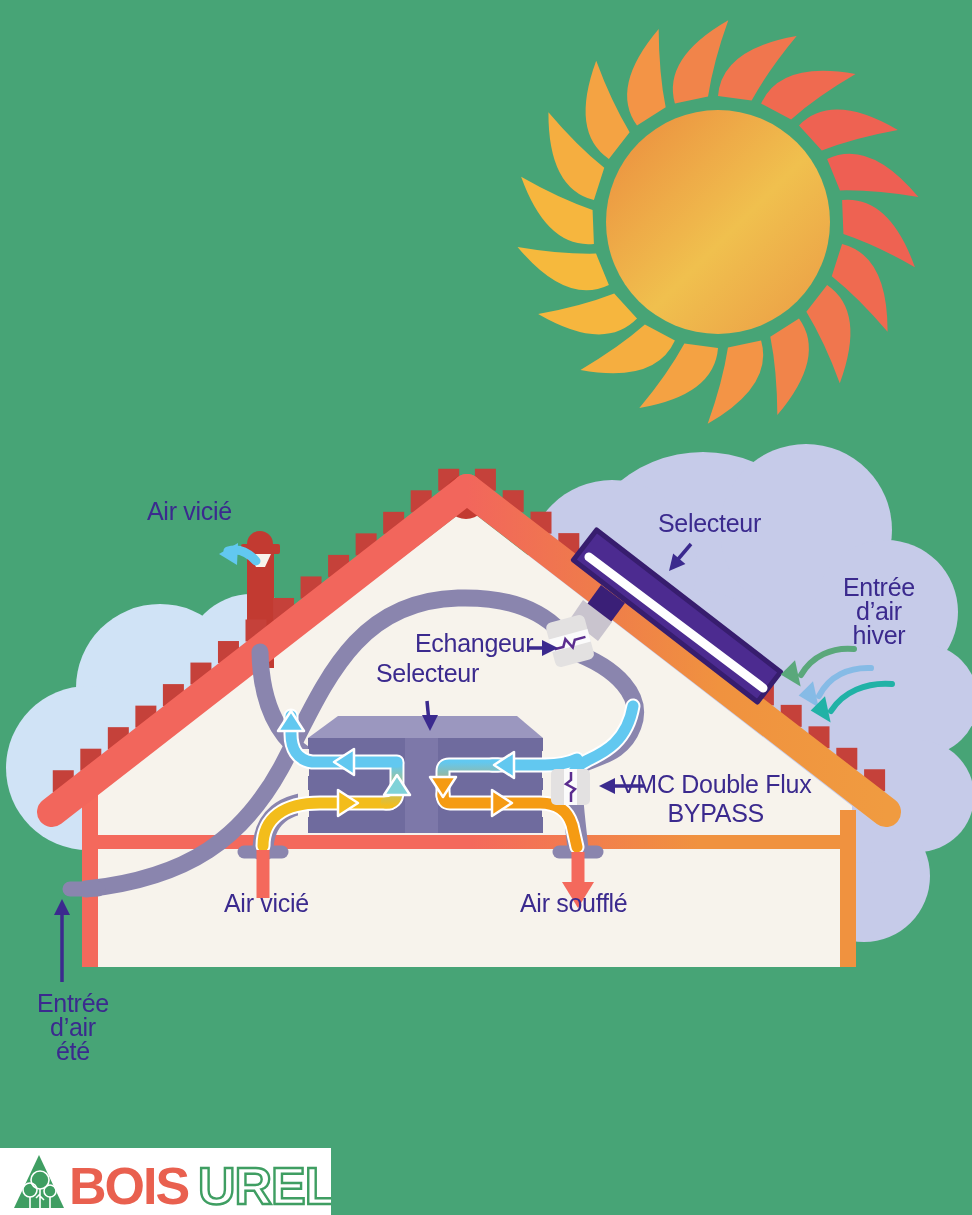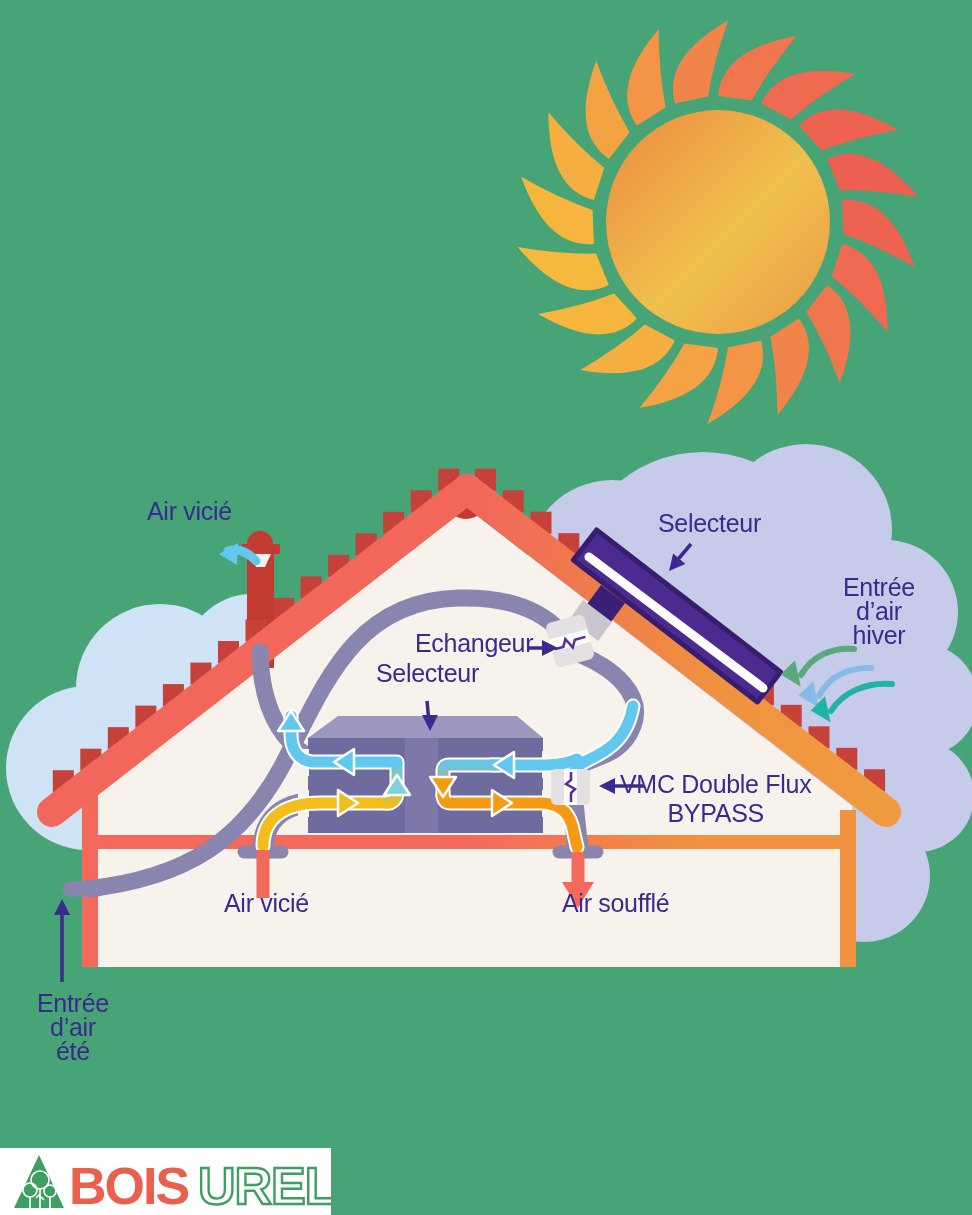--- a/index.html
+++ b/index.html
@@ -8,21 +8,21 @@
   #scene{position:absolute;left:0;top:0;}
   .label{position:absolute;font-weight:400;font-size:25px;line-height:24px;
          color:var(--label,#3b2a8e);white-space:nowrap;letter-spacing:-0.3px;text-align:center;}
   #lbl-air-vicie{left:147px;top:499px}
   #lbl-collecteur{left:658px;top:511px}
   #lbl-hiver{left:843px;top:575px}
   #lbl-selecteur{left:415px;top:631px}
   #lbl-echangeur{left:376px;top:661px}
   #lbl-vmc{left:620px;top:770px;line-height:29px}
   #lbl-aspire{left:224px;top:891px}
-  #lbl-souffle{left:562px;top:891px}
+  #lbl-souffle{left:520px;top:891px}
   #lbl-ete{left:37px;top:991px}
   #logo{position:absolute;left:0;top:1148px;}
 </style>
 </head>
 <body>
 
 <div id="stage">
 
 <svg id="scene" width="972" height="1215" viewBox="0 0 972 1215">
   <defs>

